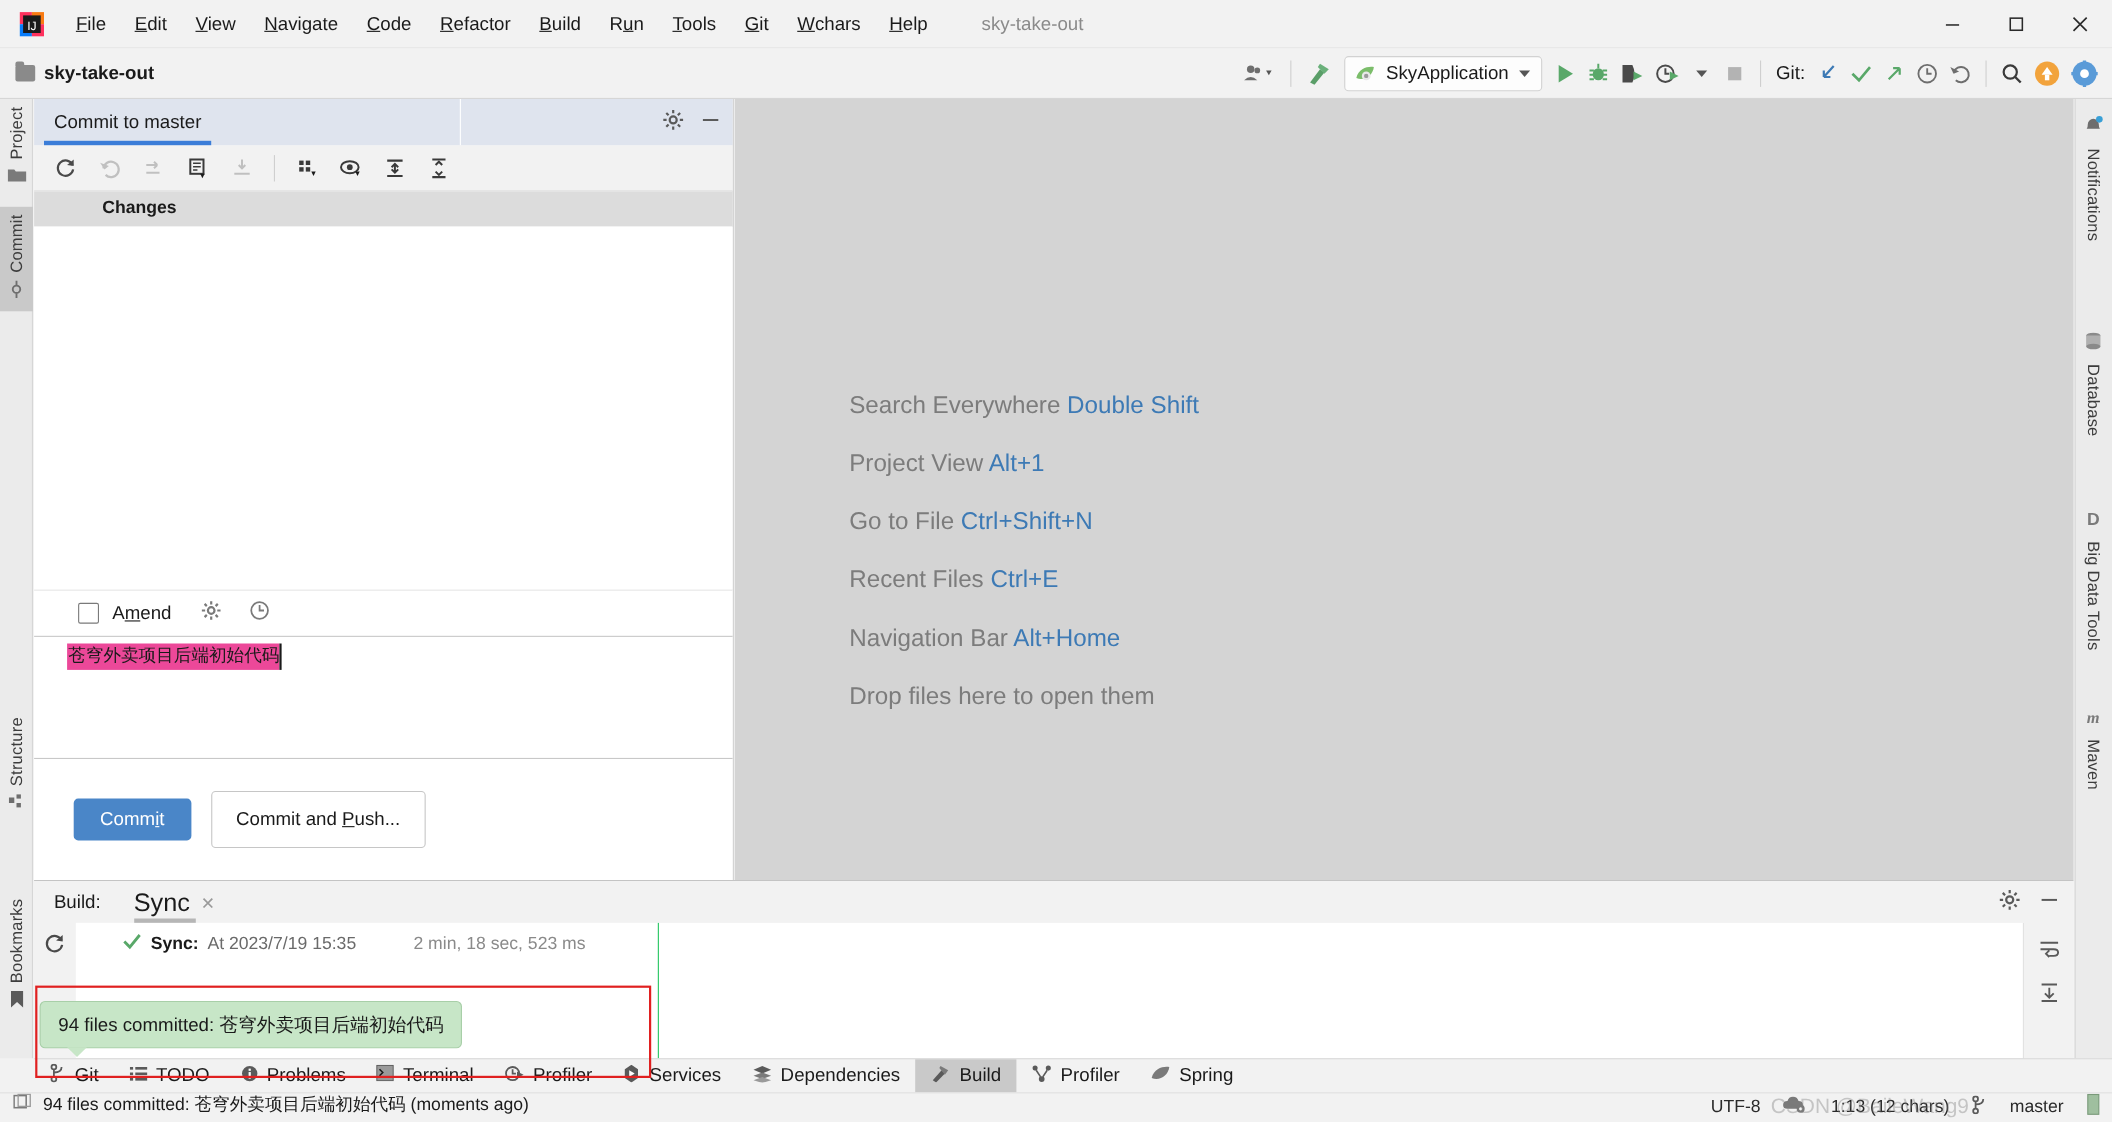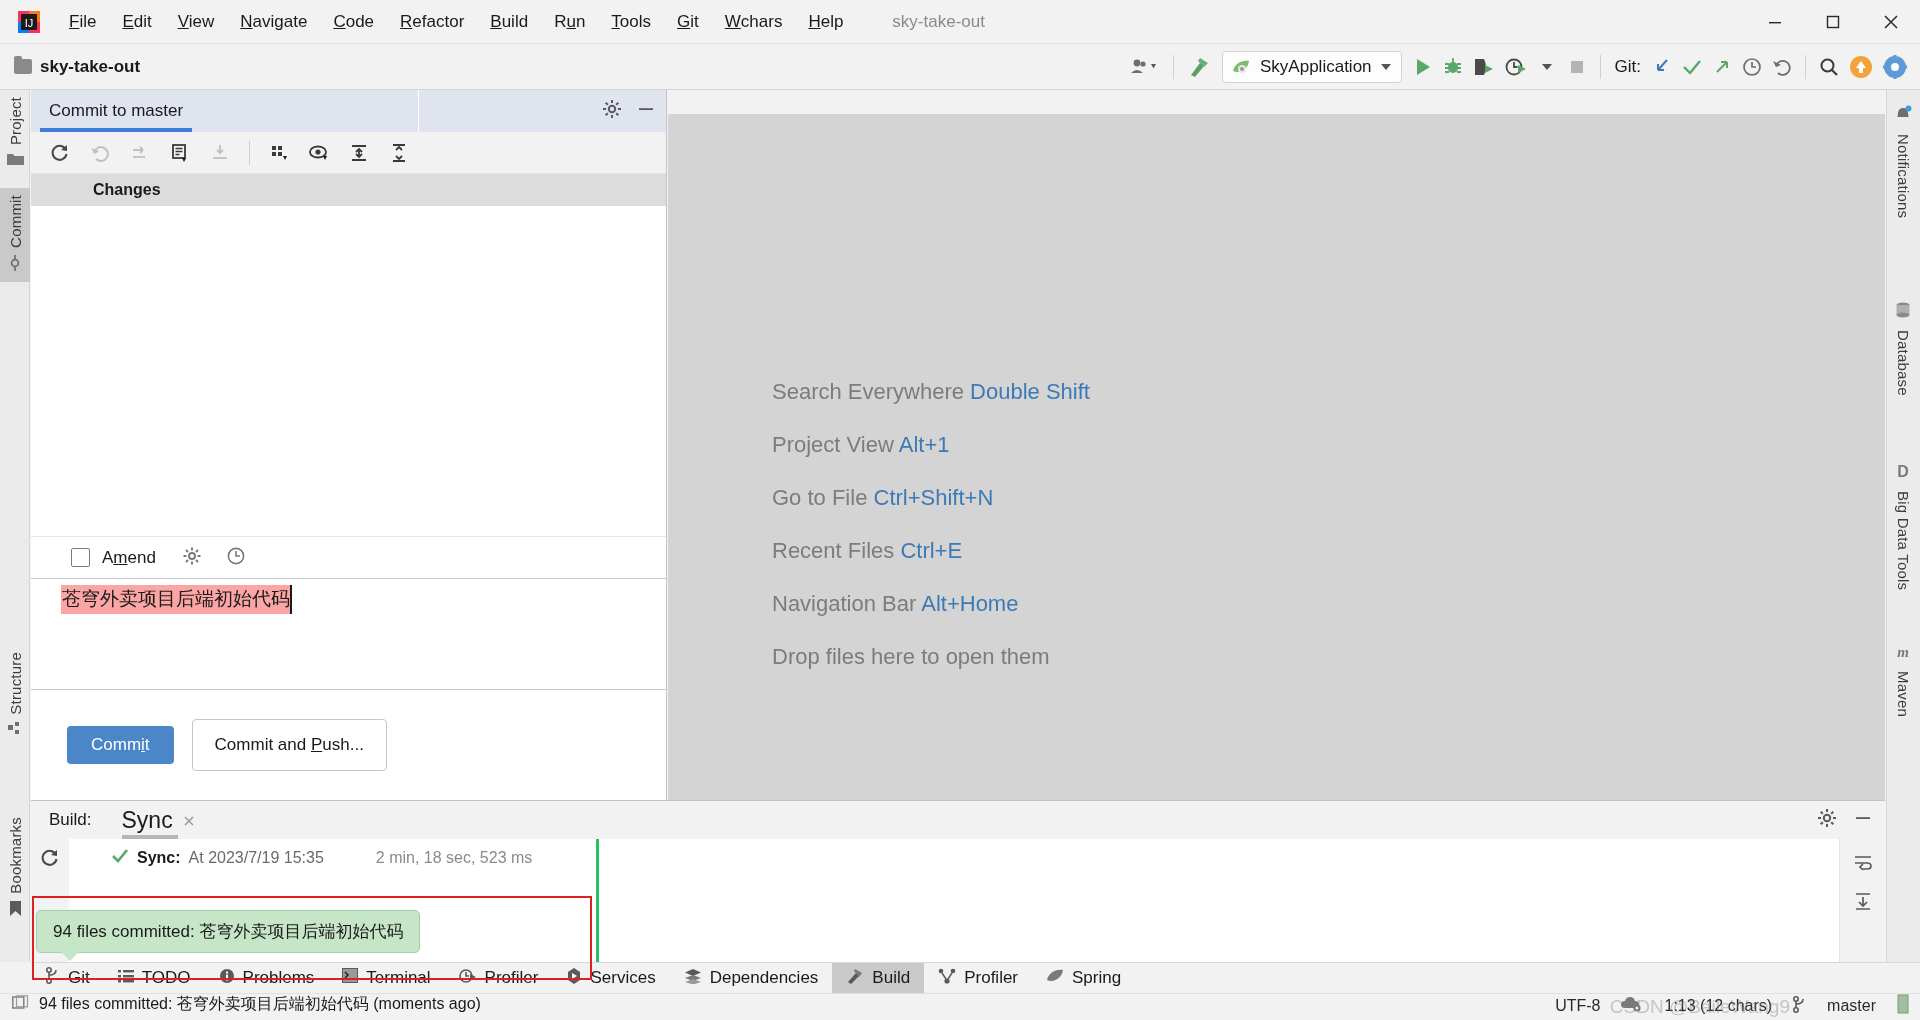--- a/index.html
+++ b/index.html
@@ -142,22 +142,22 @@
   .chk {
     width: 19px; height: 19px; border: 1px solid #7a7a7a; border-radius: 2px;
     background: #fff;
   }
   .amend-label { font-size: 17px; color: #1a1a1a; }
   .msg-area {
     height: 112px; background: #ffffff; border-top: 1px solid #c8c8c8;
     border-bottom: 1px solid #c8c8c8; padding: 6px 0 0 30px;
   }
   .msg-text {
-    display: inline-block; font-size: 19px; color: #1a1a1a;
-    background: #fca5a5; padding: 1px 0px 2px 1px; position: relative;
+    display: inline-block; font-size: 16px; color: #1a1a1a;
+    background: #ec4899; padding: 1px 0px 2px 1px; position: relative;
   }
   .msg-text:after {
     content: ""; position: absolute; right: -2px; top: 0; bottom: 0;
     width: 2px; background: #1a1a1a;
   }
   .commit-btns {
     height: 110px; display: flex; align-items: center; gap: 18px;
     padding-left: 36px; background: #fff;
   }
   .btn-primary {
@@ -170,21 +170,20 @@
     background: #fff; color: #1a1a1a; font-size: 17px;
     border: 1px solid #c6c6c6; border-radius: 4px; height: 52px;
     padding: 6px 22px; cursor: default; font-family: "Liberation Sans", sans-serif;
   }
   .btn-default u { text-decoration: underline; }
 
   
   .editor {
     position: absolute; left: 668px; top: 90px; right: 35px; height: 710px;
     background: #d4d4d4;
-    margin-top: 24px;
   }
   .hints { position: absolute; left: 104px; top: 265px; display: flex; flex-direction: column; gap: 27px; }
   .hint { font-size: 22px; color: #7c7c7c; white-space: nowrap; }
   .hint .key { color: #3d7ab5; }
 
   
   .build-tw {
     position: absolute; left: 31px; top: 800px; right: 35px; height: 162px;
     background: #f7f7f7; border-top: 1px solid #c4c4c4;
   }
@@ -205,21 +204,21 @@
   .build-head-actions {
     position: absolute; right: 12px; top: 0; height: 38px;
     display: flex; align-items: center; gap: 16px;
   }
   .build-body { display: flex; height: 124px; }
   .build-gutter {
     width: 38px; background: #f2f2f2; display: flex; flex-direction: column;
     align-items: center; padding-top: 8px;
   }
   .build-tree {
-    width: 530px; background: #fff; border-right: 3px solid #22c55e;
+    width: 530px; background: #fff; border-right: 1px solid #22c55e;
     position: relative;
   }
   .sync-row {
     display: flex; align-items: center; gap: 8px; padding: 8px 0 0 42px;
     font-size: 16px; white-space: nowrap;
   }
   .sync-row .lbl { font-weight: bold; color: #1a1a1a; }
   .sync-row .val { color: #6a6a6a; }
   .sync-row .dur { color: #8a8a8a; margin-left: 44px; }
   .build-console { flex: 1; background: #fff; }

